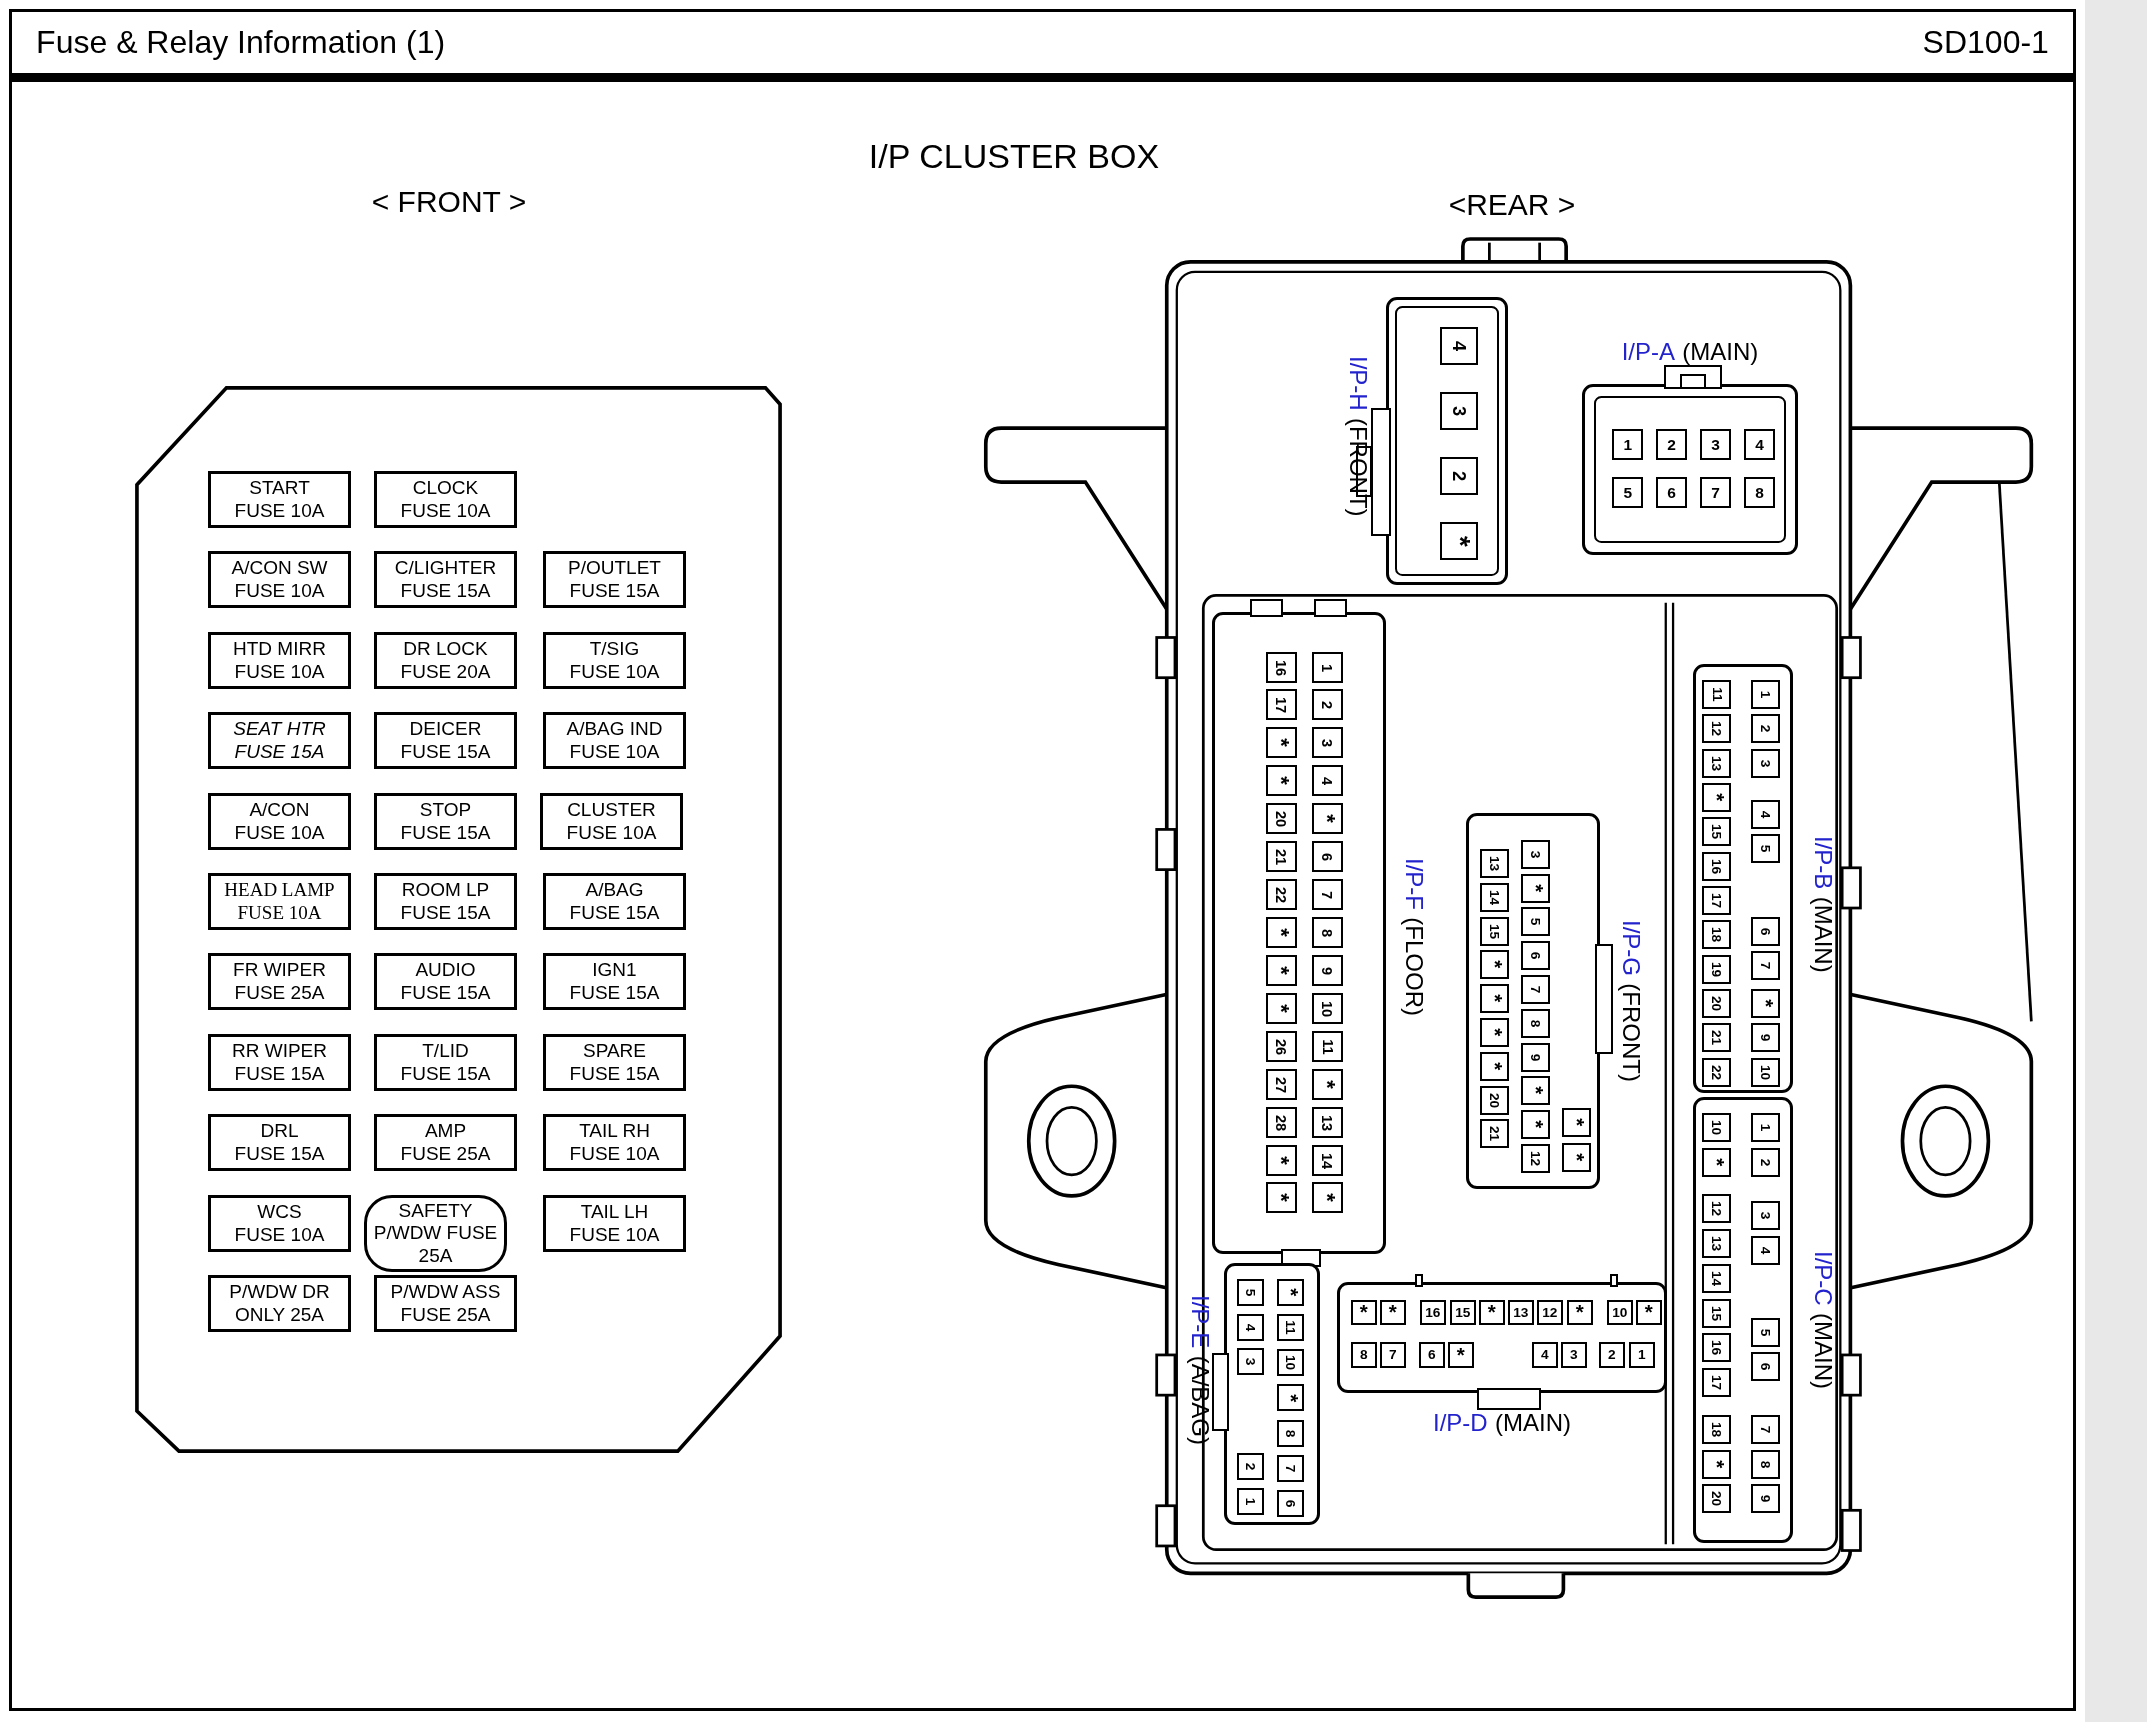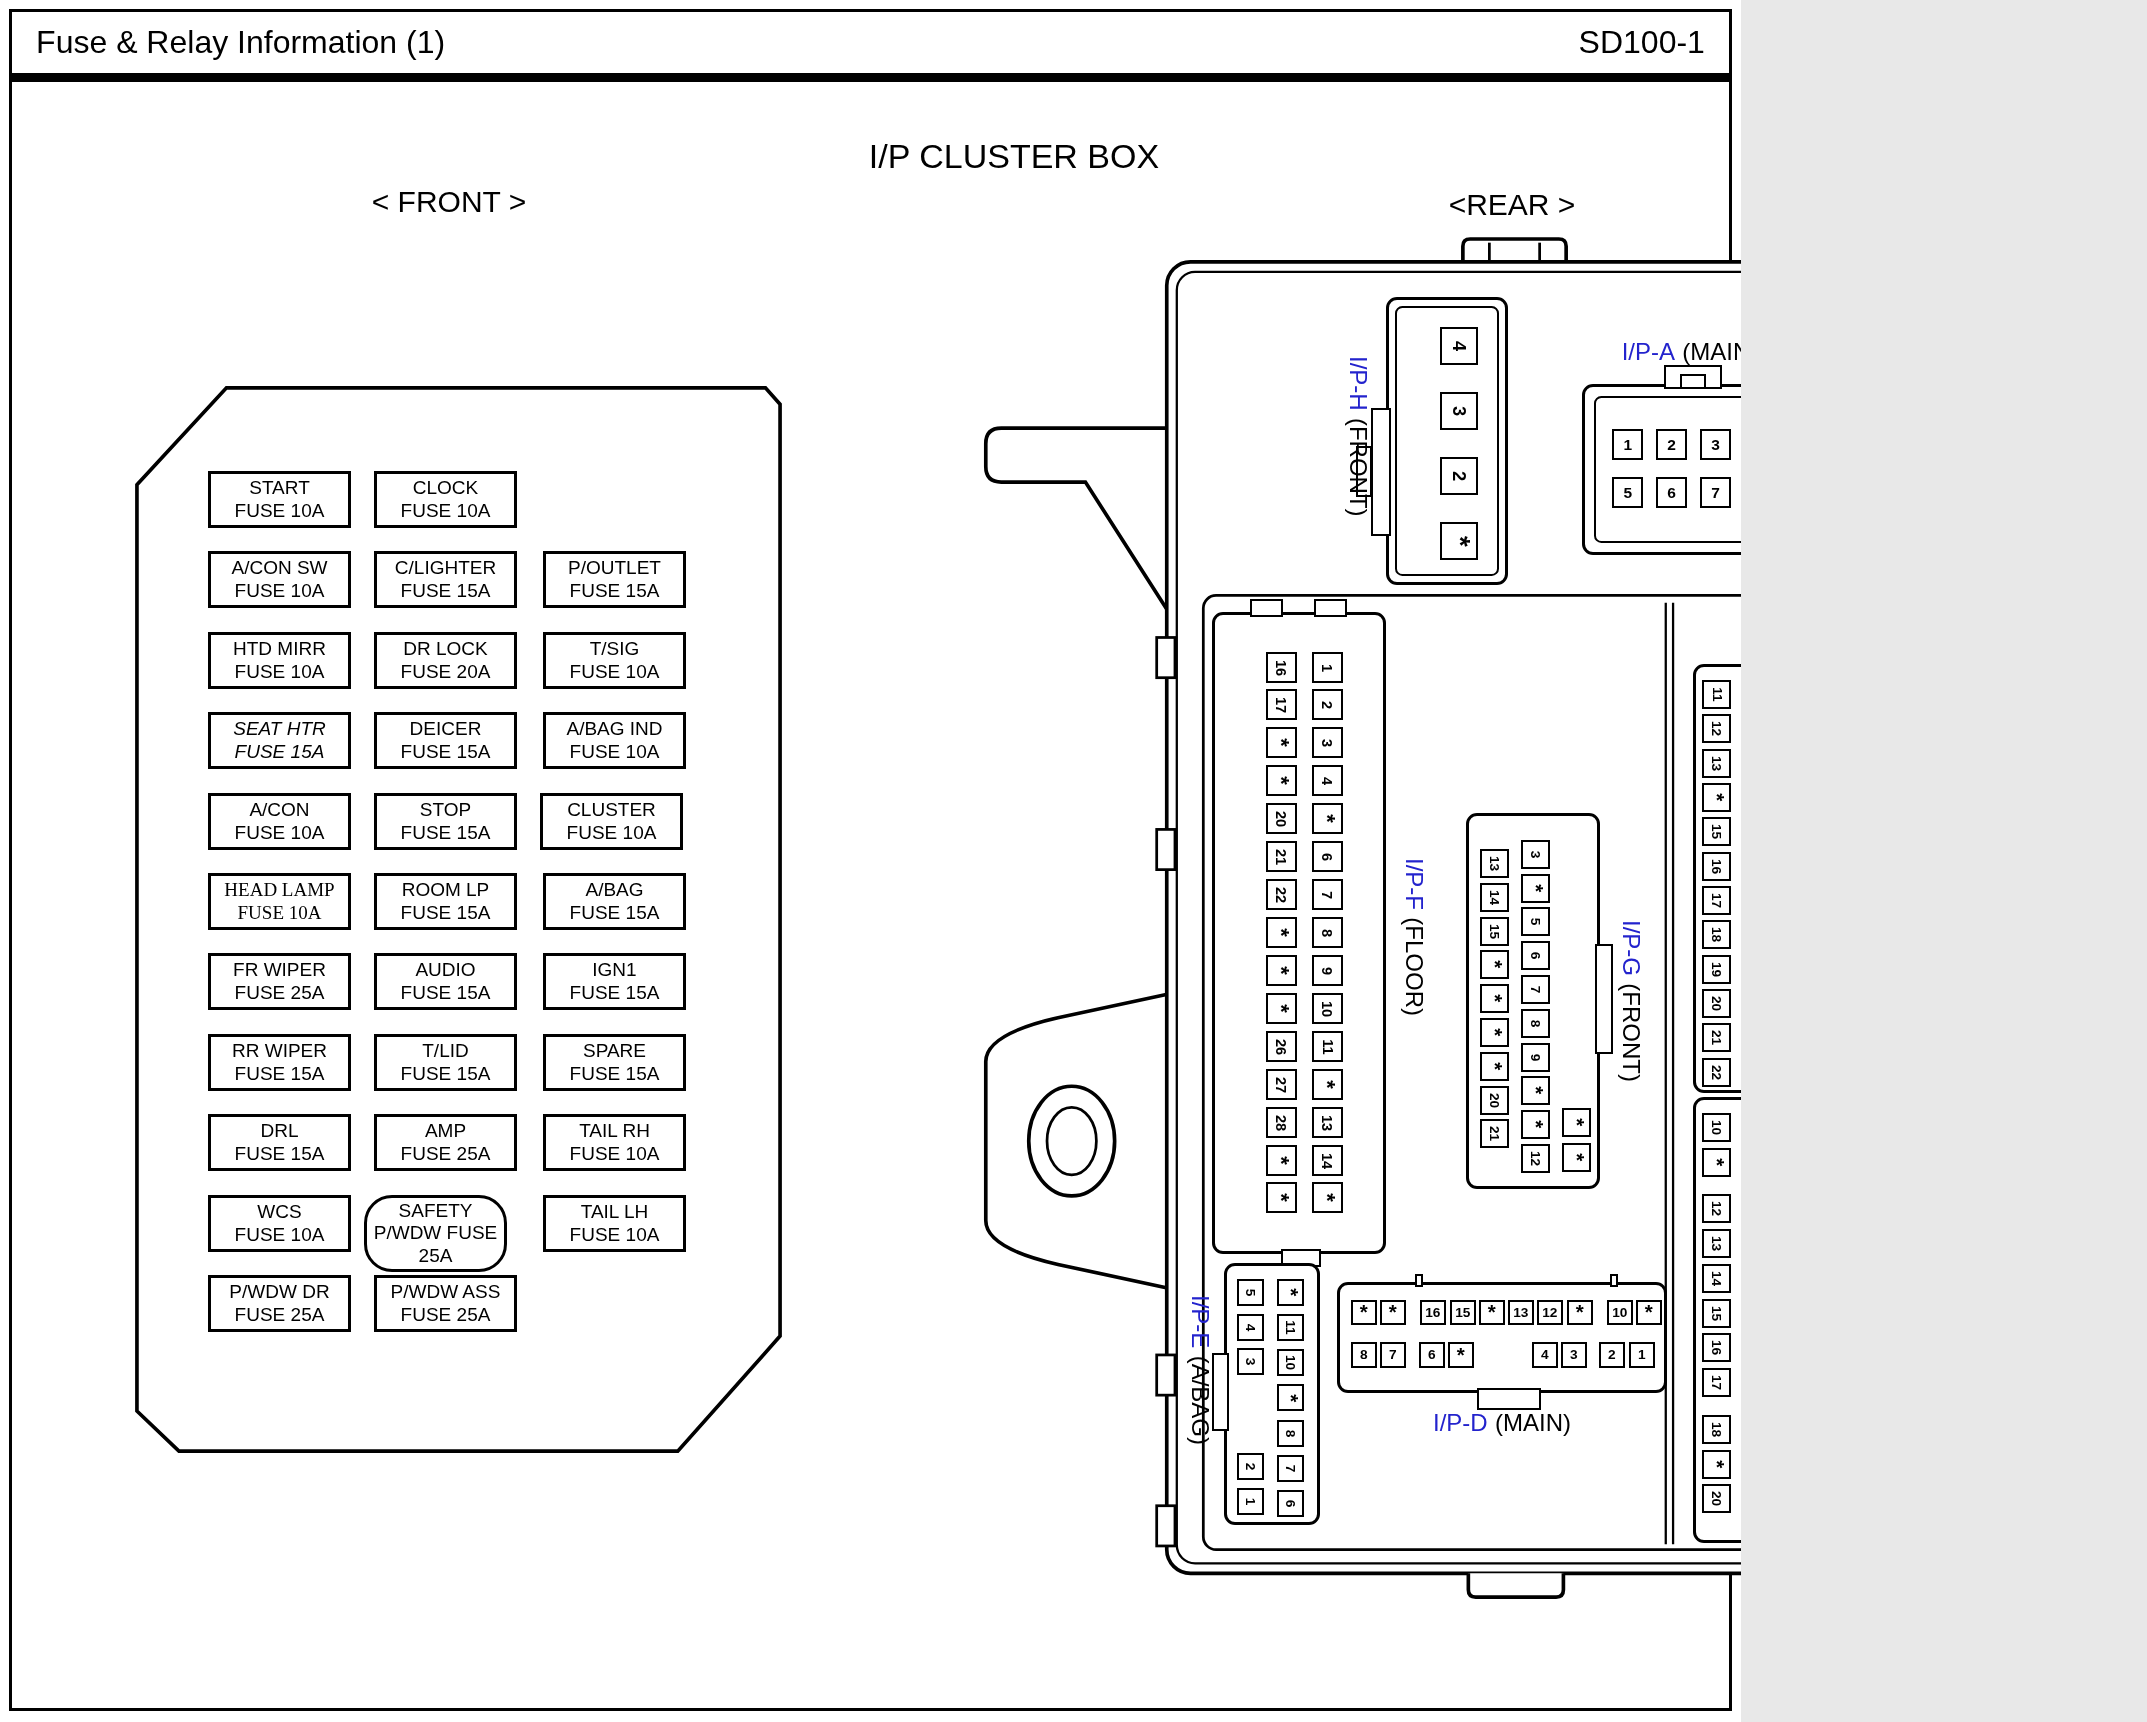--- a/index.html
+++ b/index.html
@@ -1,17 +1,17 @@
 <!DOCTYPE html>
 <html style="font-size:14.6px"><head>
 <meta charset="utf-8">
 <style>
   * { box-sizing: border-box; }
   html,body { margin:0; padding:0; background:#e8e8e8; }
-  .page { position:relative; width:1741px; height:1722px; background:#fff;
+  .page { position:relative; width:2085px; height:1722px; background:#fff;
           font-family:"Liberation Sans", sans-serif; color:#000; overflow:hidden; }
   .header { position:absolute; left:9.1px; top:9.1px; right:9.1px; height:73px;
             border:3.7px solid #000; border-bottom:9.1px solid #000; background:#fff;
             display:flex; align-items:center; justify-content:space-between;
             padding:0 24px; font-size:32px; }
   .frame { position:absolute; left:9.1px; top:82px; right:9.1px; bottom:11px;
            border:3.7px solid #000; border-top:none; }
   .big-title { position:absolute; left:822px; top:137px; width:384px; text-align:center;
                font-size:34px; white-space:nowrap; }
   .side-title { position:absolute; width:274px; text-align:center; font-size:30px; white-space:nowrap; }
@@ -116,21 +116,21 @@
         <div class="fuse-cell" style="left: 408px; top: 728px; width: 143px; height: 57px;">TAIL RH
 FUSE 10A</div>
         <div class="fuse-cell" style="left: 73px; top: 809px; width: 143px; height: 57px;">WCS
 FUSE 10A</div>
         <div class="fuse-cell" style="left: 229px; top: 809px; width: 143px; height: 77px; border-radius: 28px;">SAFETY
 P/WDW FUSE
 25A</div>
         <div class="fuse-cell" style="left: 408px; top: 809px; width: 143px; height: 57px;">TAIL LH
 FUSE 10A</div>
         <div class="fuse-cell" style="left: 73px; top: 889px; width: 143px; height: 57px;">P/WDW DR
-FUSE 25A</div>
+ONLY 25A</div>
         <div class="fuse-cell" style="left: 239px; top: 889px; width: 143px; height: 57px;">P/WDW ASS
 FUSE 25A</div>
       </div>
   </div>
 
   <div class="rear">
     <svg width="1179" height="1371" viewBox="0 0 1290 1500">
 
       <path d="M249,219 L66,219 Q49,219 49,236 L49,261 Q49,278 66,278 L158,278 L249,420" fill="#fff" stroke="#000" stroke-width="4"></path>
       <path d="M993,219 L1176,219 Q1193,219 1193,236 L1193,261 Q1193,278 1176,278 L1084,278 L993,420" fill="#fff" stroke="#000" stroke-width="4"></path>

